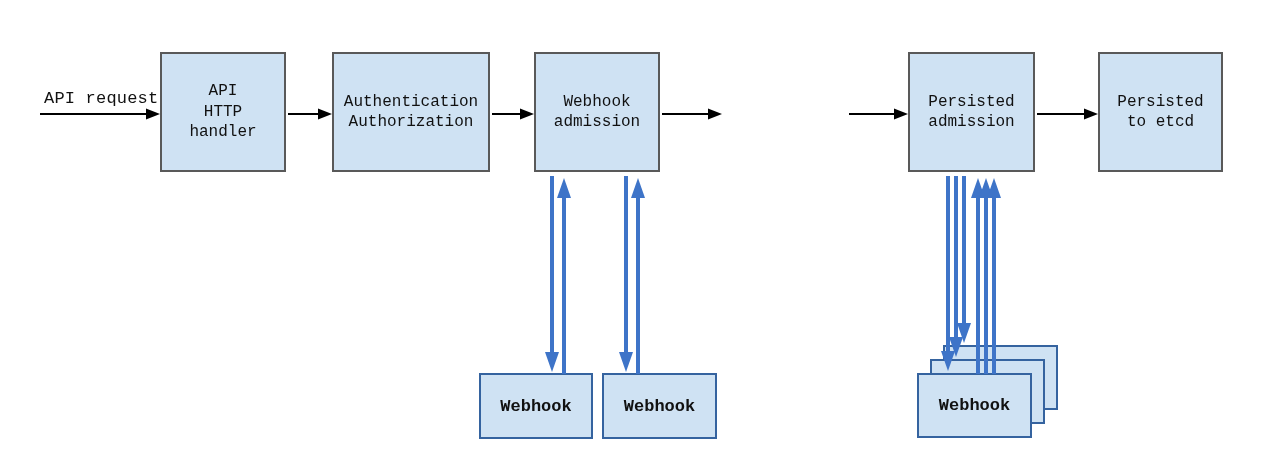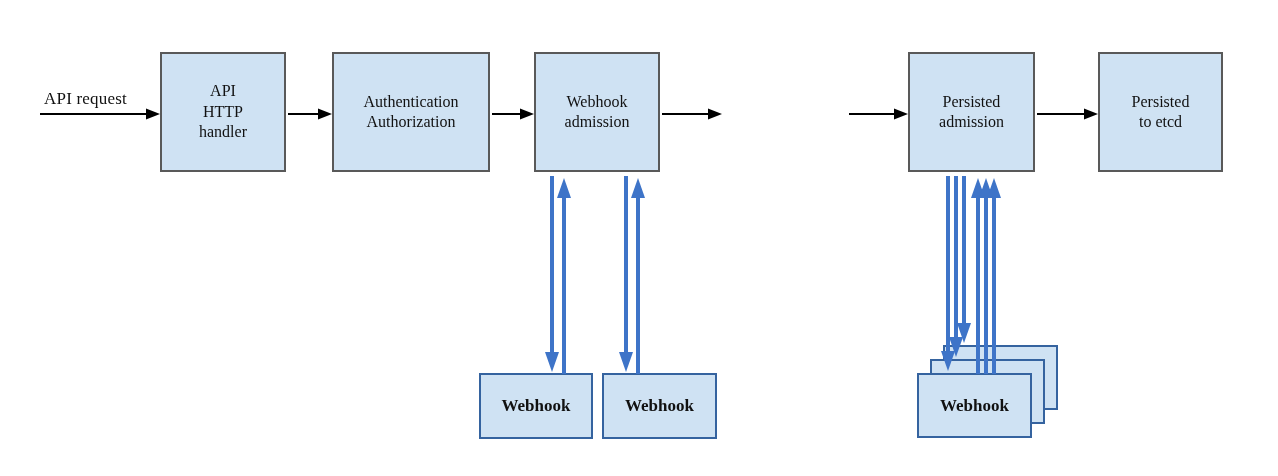--- a/index.html
+++ b/index.html
@@ -1,19 +1,19 @@
 <!DOCTYPE html>
 <html style="--background: #ffffff; --node-fill: #cfe2f3; --node-border: #595959; --webhook-border: #35639f; --flow-arrow: #000000; --webhook-arrow: #3e74c8; --text: #111111;"><head>
 <meta charset="utf-8">
 <style>
   html,body{margin:0;padding:0;background:#fff;}
   .canvas{
     position:relative;width:1278px;height:476px;overflow:hidden;
     background:var(--background,#fff);
-    font-family:Liberation Serif, serif;
+    font-family:Liberation Mono, monospace;
     color:var(--text,#111);
   }
   .node{
     position:absolute;top:52px;height:120px;box-sizing:border-box;
     background:var(--node-fill,#cfe2f3);
     border:2px solid var(--node-border,#595959);
     display:flex;align-items:center;justify-content:center;
     text-align:center;font-size:16px;line-height:1.28;
   }
   .node .lbl{white-space:pre-line;}

